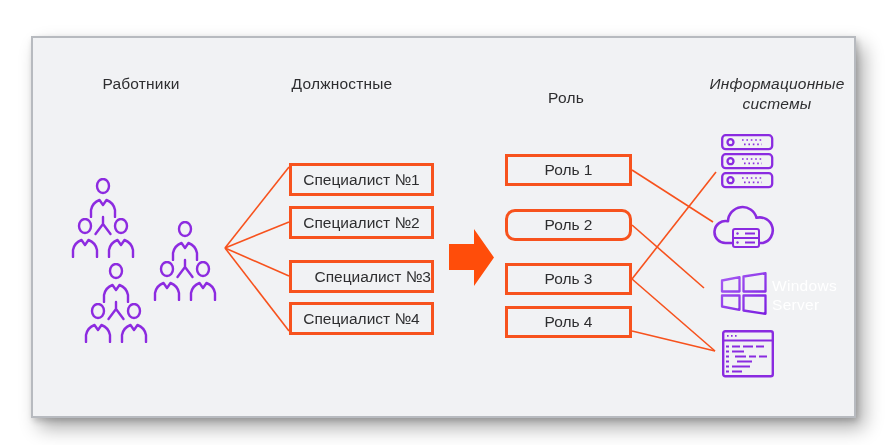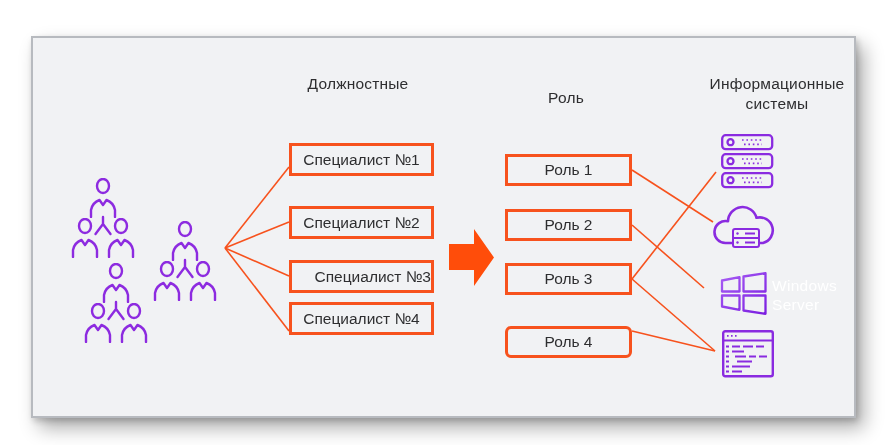--- a/index.html
+++ b/index.html
@@ -56,65 +56,66 @@
       <line x1="192" y1="210" x2="256" y2="293"></line>
       <line x1="599" y1="132" x2="680" y2="184"></line>
       <line x1="599" y1="187" x2="671" y2="250"></line>
       <line x1="599" y1="241" x2="683" y2="134"></line>
       <line x1="599" y1="241" x2="682" y2="313"></line>
       <line x1="599" y1="293" x2="682" y2="313"></line>
       <polygon class="arrow" points="416,206 441,206 441,191 461,219.5 441,248 441,232 416,232"></polygon>
     </svg>
 
     <div class="hdr" style="left:28px;top:36px;width:160px;">
+      <span>Работники</span>
     </div>
-    <div class="hdr" style="left:240px;top:36px;width:170px;">
+    <div class="hdr" style="left:224px;top:36px;width:170px;">
       <span>Должностные</span>
     </div>
     <div class="hdr" style="left:453px;top:50px;width:160px;">
       <span>Роль</span>
     </div>
-    <div class="hdr" style="left:649px;top:36px;width:190px;">
+    <div class="hdr" style="left:649px;top:36px;width:190px;font-style:italic;">
       <span>Информационные</span>
       <span>системы</span>
     </div>
 
     <svg class="abs" style="left:37px;top:140px;" width="66" height="80">
         <use href="#team"></use>
       </svg>
     <svg class="abs" style="left:50px;top:225px;" width="66" height="80">
         <use href="#team"></use>
       </svg>
     <svg class="abs" style="left:119px;top:183px;" width="66" height="80">
         <use href="#team"></use>
       </svg>
 
-    <div class="box spec" style="top:105px;">
+    <div class="box spec" style="top:125px;">
       <span>Специалист №1</span>
     </div>
     <div class="box spec" style="top:168px;">
       <span>Специалист №2</span>
     </div>
     <div class="box spec" style="top:222px;justify-content:flex-end;">
       <span>Специалист №3</span>
     </div>
     <div class="box spec" style="top:264px;">
       <span>Специалист №4</span>
     </div>
 
     <div class="box role" style="top:116px;">
       <span>Роль 1</span>
     </div>
-    <div class="box role" style="top:171px;">
+    <div class="box role" style="top:171px;border-radius:10px;">
       <span>Роль 2</span>
     </div>
     <div class="box role" style="top:225px;text-align:right;">
       <span>Роль 3</span>
     </div>
-    <div class="box role" style="top:288px;border-radius:6px;">
+    <div class="box role" style="top:268px;">
       <span>Роль 4</span>
     </div>
 
     <svg class="abs" style="left:688px;top:96px;" width="53" height="55" viewBox="0 0 53 55">
       <g class="icn">
         <rect x="1.2" y="1.2" width="50" height="14" rx="3.5"></rect>
           <circle cx="9.5" cy="8.2" r="3"></circle>
         <rect x="1.2" y="20.2" width="50" height="14" rx="3.5"></rect>
           <circle cx="9.5" cy="27.2" r="3"></circle>
         <rect x="1.2" y="39.2" width="50" height="14" rx="3.5"></rect>

